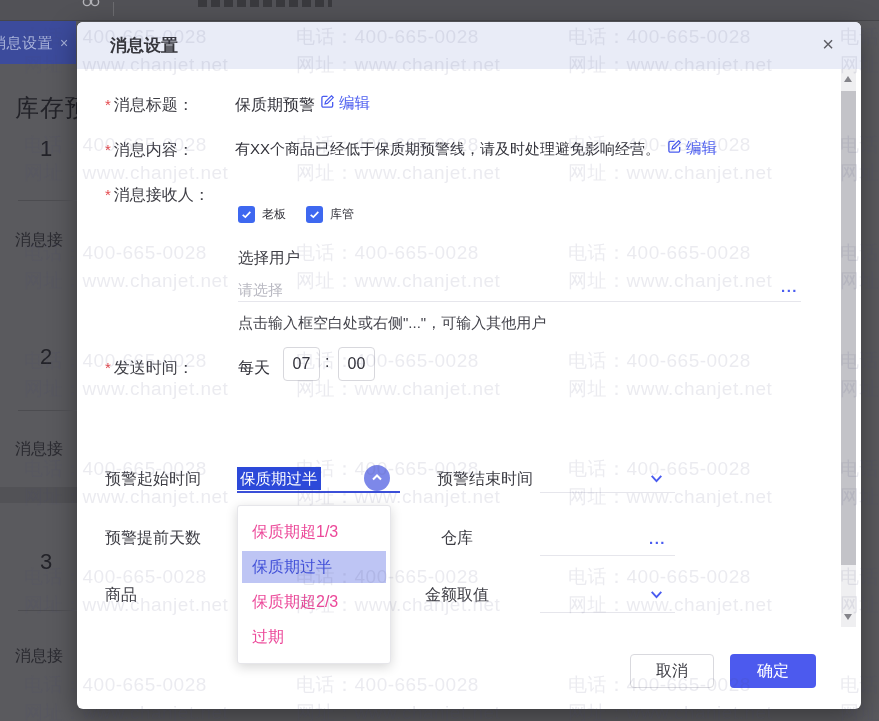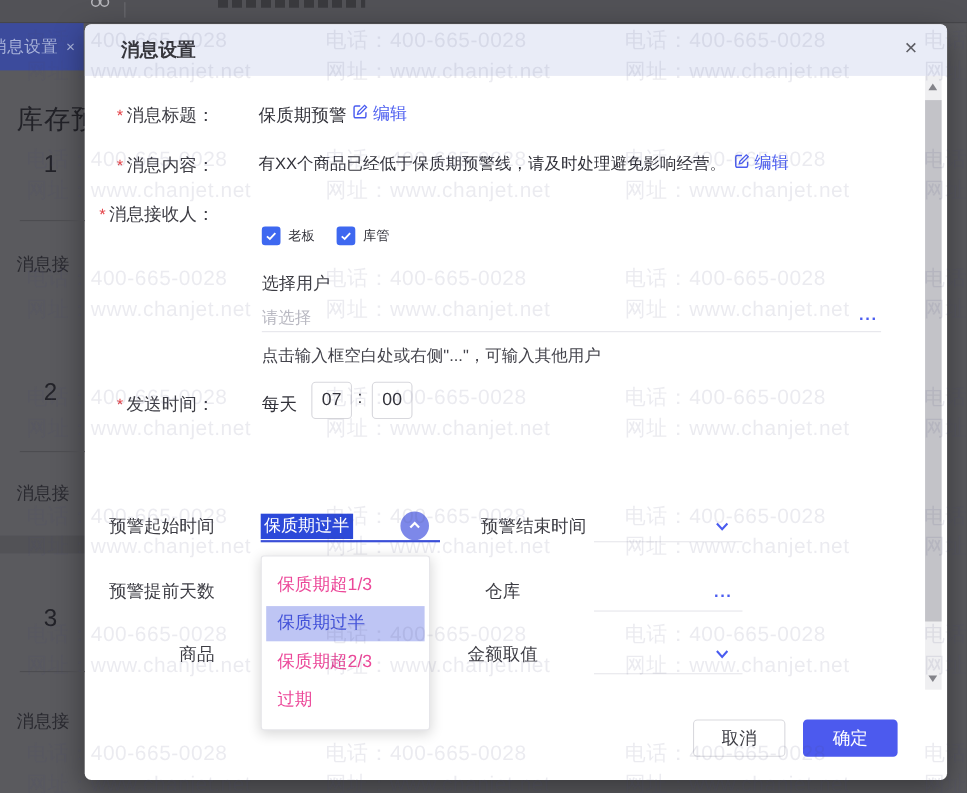--- a/index.html
+++ b/index.html
@@ -20,21 +20,21 @@
   .bg-num{position:absolute;left:34px;width:24px;text-align:center;font-size:22px;color:#222228;}
   .bg-div{position:absolute;left:18px;width:59px;height:1px;background:#4c4c50;}
   .bg-label{position:absolute;left:15px;font-size:16px;color:#2a2a30;white-space:nowrap;}
   #bg-band{position:absolute;left:0;top:487px;width:77px;height:16px;background:#525256;}
   
   #modal{position:absolute;left:77px;top:22px;width:784px;height:687px;background:#fff;border-radius:6px;
          box-shadow:0 8px 28px rgba(0,0,0,.38);overflow:hidden;}
   #m-header{position:absolute;left:0;top:0;right:0;height:47px;background:#e9ecf7;}
   #m-title{position:absolute;left:33px;top:0;line-height:47px;font-size:17px;font-weight:bold;color:#36363c;}
   #m-close{position:absolute;right:27px;top:0;line-height:45px;font-size:20px;color:#5d5d64;cursor:pointer;}
-  .lbl{position:absolute;left:8px;width:110px;text-align:right;font-size:16px;color:#3d3d44;white-space:nowrap;}
+  .lbl{position:absolute;left:28px;width:110px;font-size:16px;color:#3d3d44;white-space:nowrap;}
   .rlbl{position:absolute;width:100px;text-align:center;font-size:16px;color:#3d3d44;white-space:nowrap;}
   .star{color:#e5484d;margin-right:3px;font-size:15px;}
   .val{position:absolute;font-size:16px;color:#32323a;white-space:nowrap;}
   .hint{position:absolute;font-size:15px;color:#44444c;white-space:nowrap;}
   .editlink{position:absolute;display:flex;align-items:center;gap:4px;color:#4a5cf0;font-size:15.5px;cursor:pointer;white-space:nowrap;}
   .cb-row{position:absolute;left:161px;top:184px;display:flex;gap:20px;}
   .cb-item{display:flex;align-items:center;gap:7px;cursor:pointer;}
   .cb-box{width:17px;height:17px;border-radius:3px;background:#3e68f0;display:flex;align-items:center;justify-content:center;}
   .cb-label{font-size:12px;color:#32323a;}
   .sel-underline{position:absolute;height:1px;background:#e6e6ec;}

